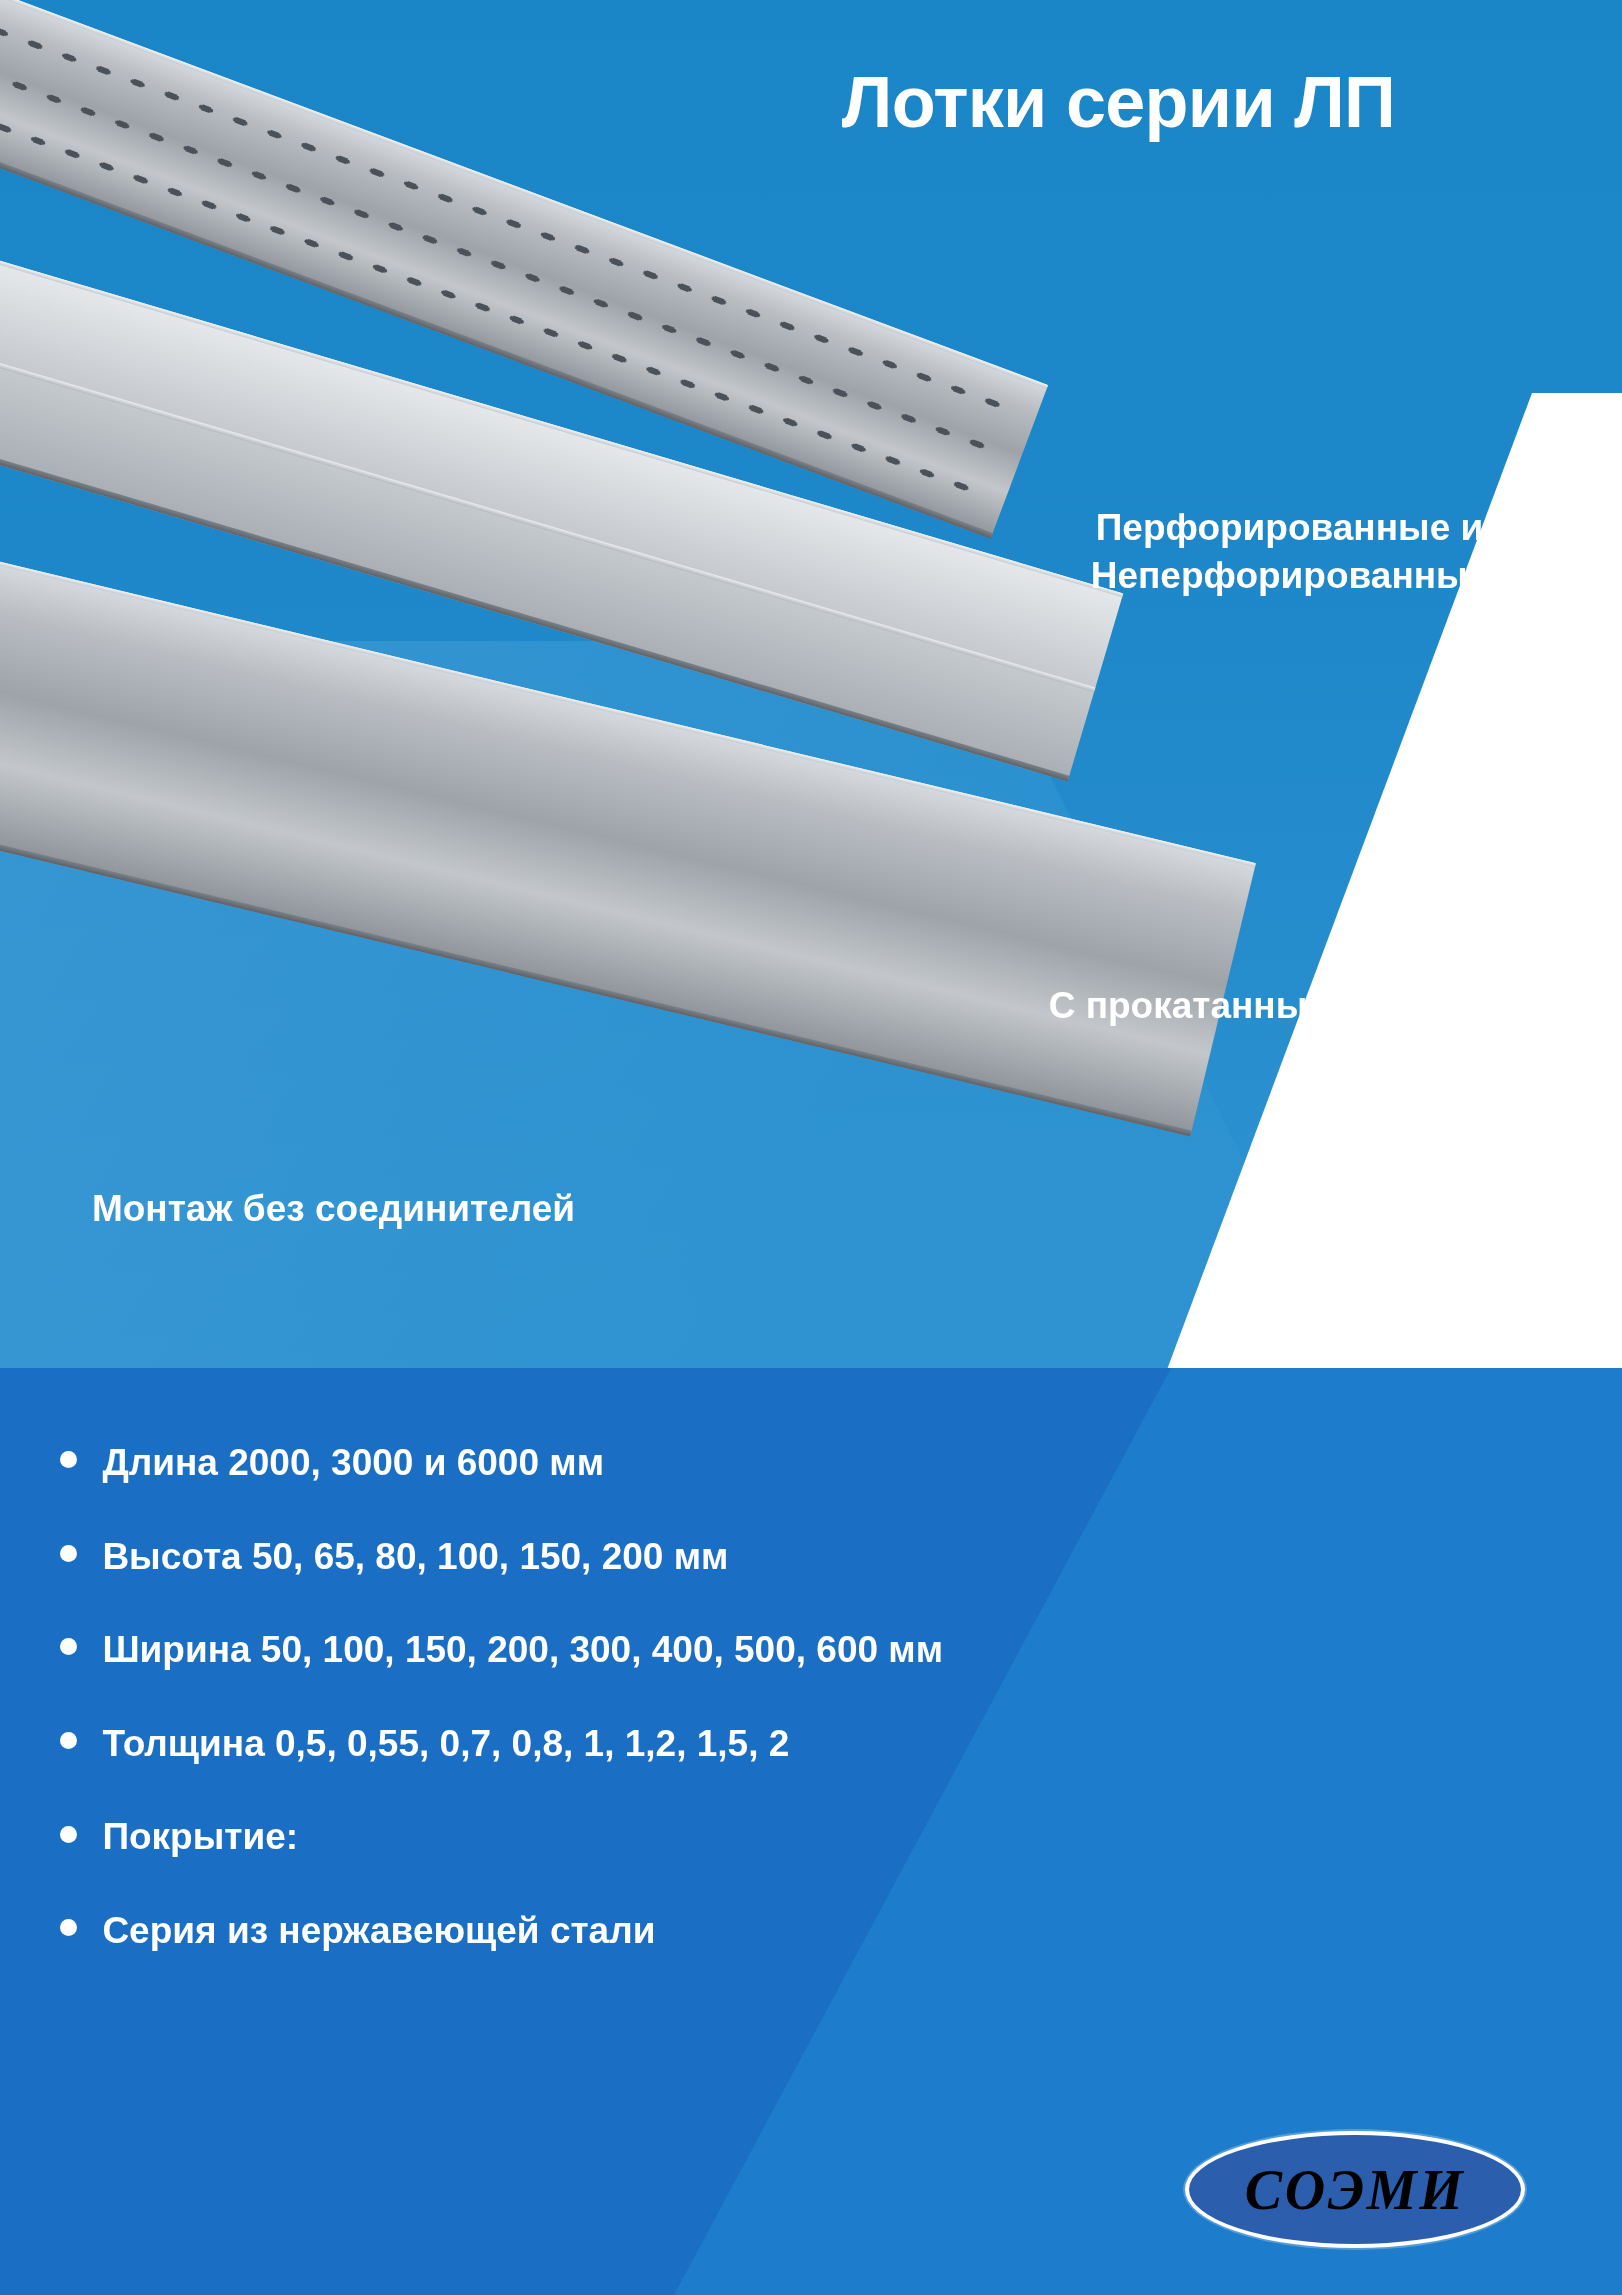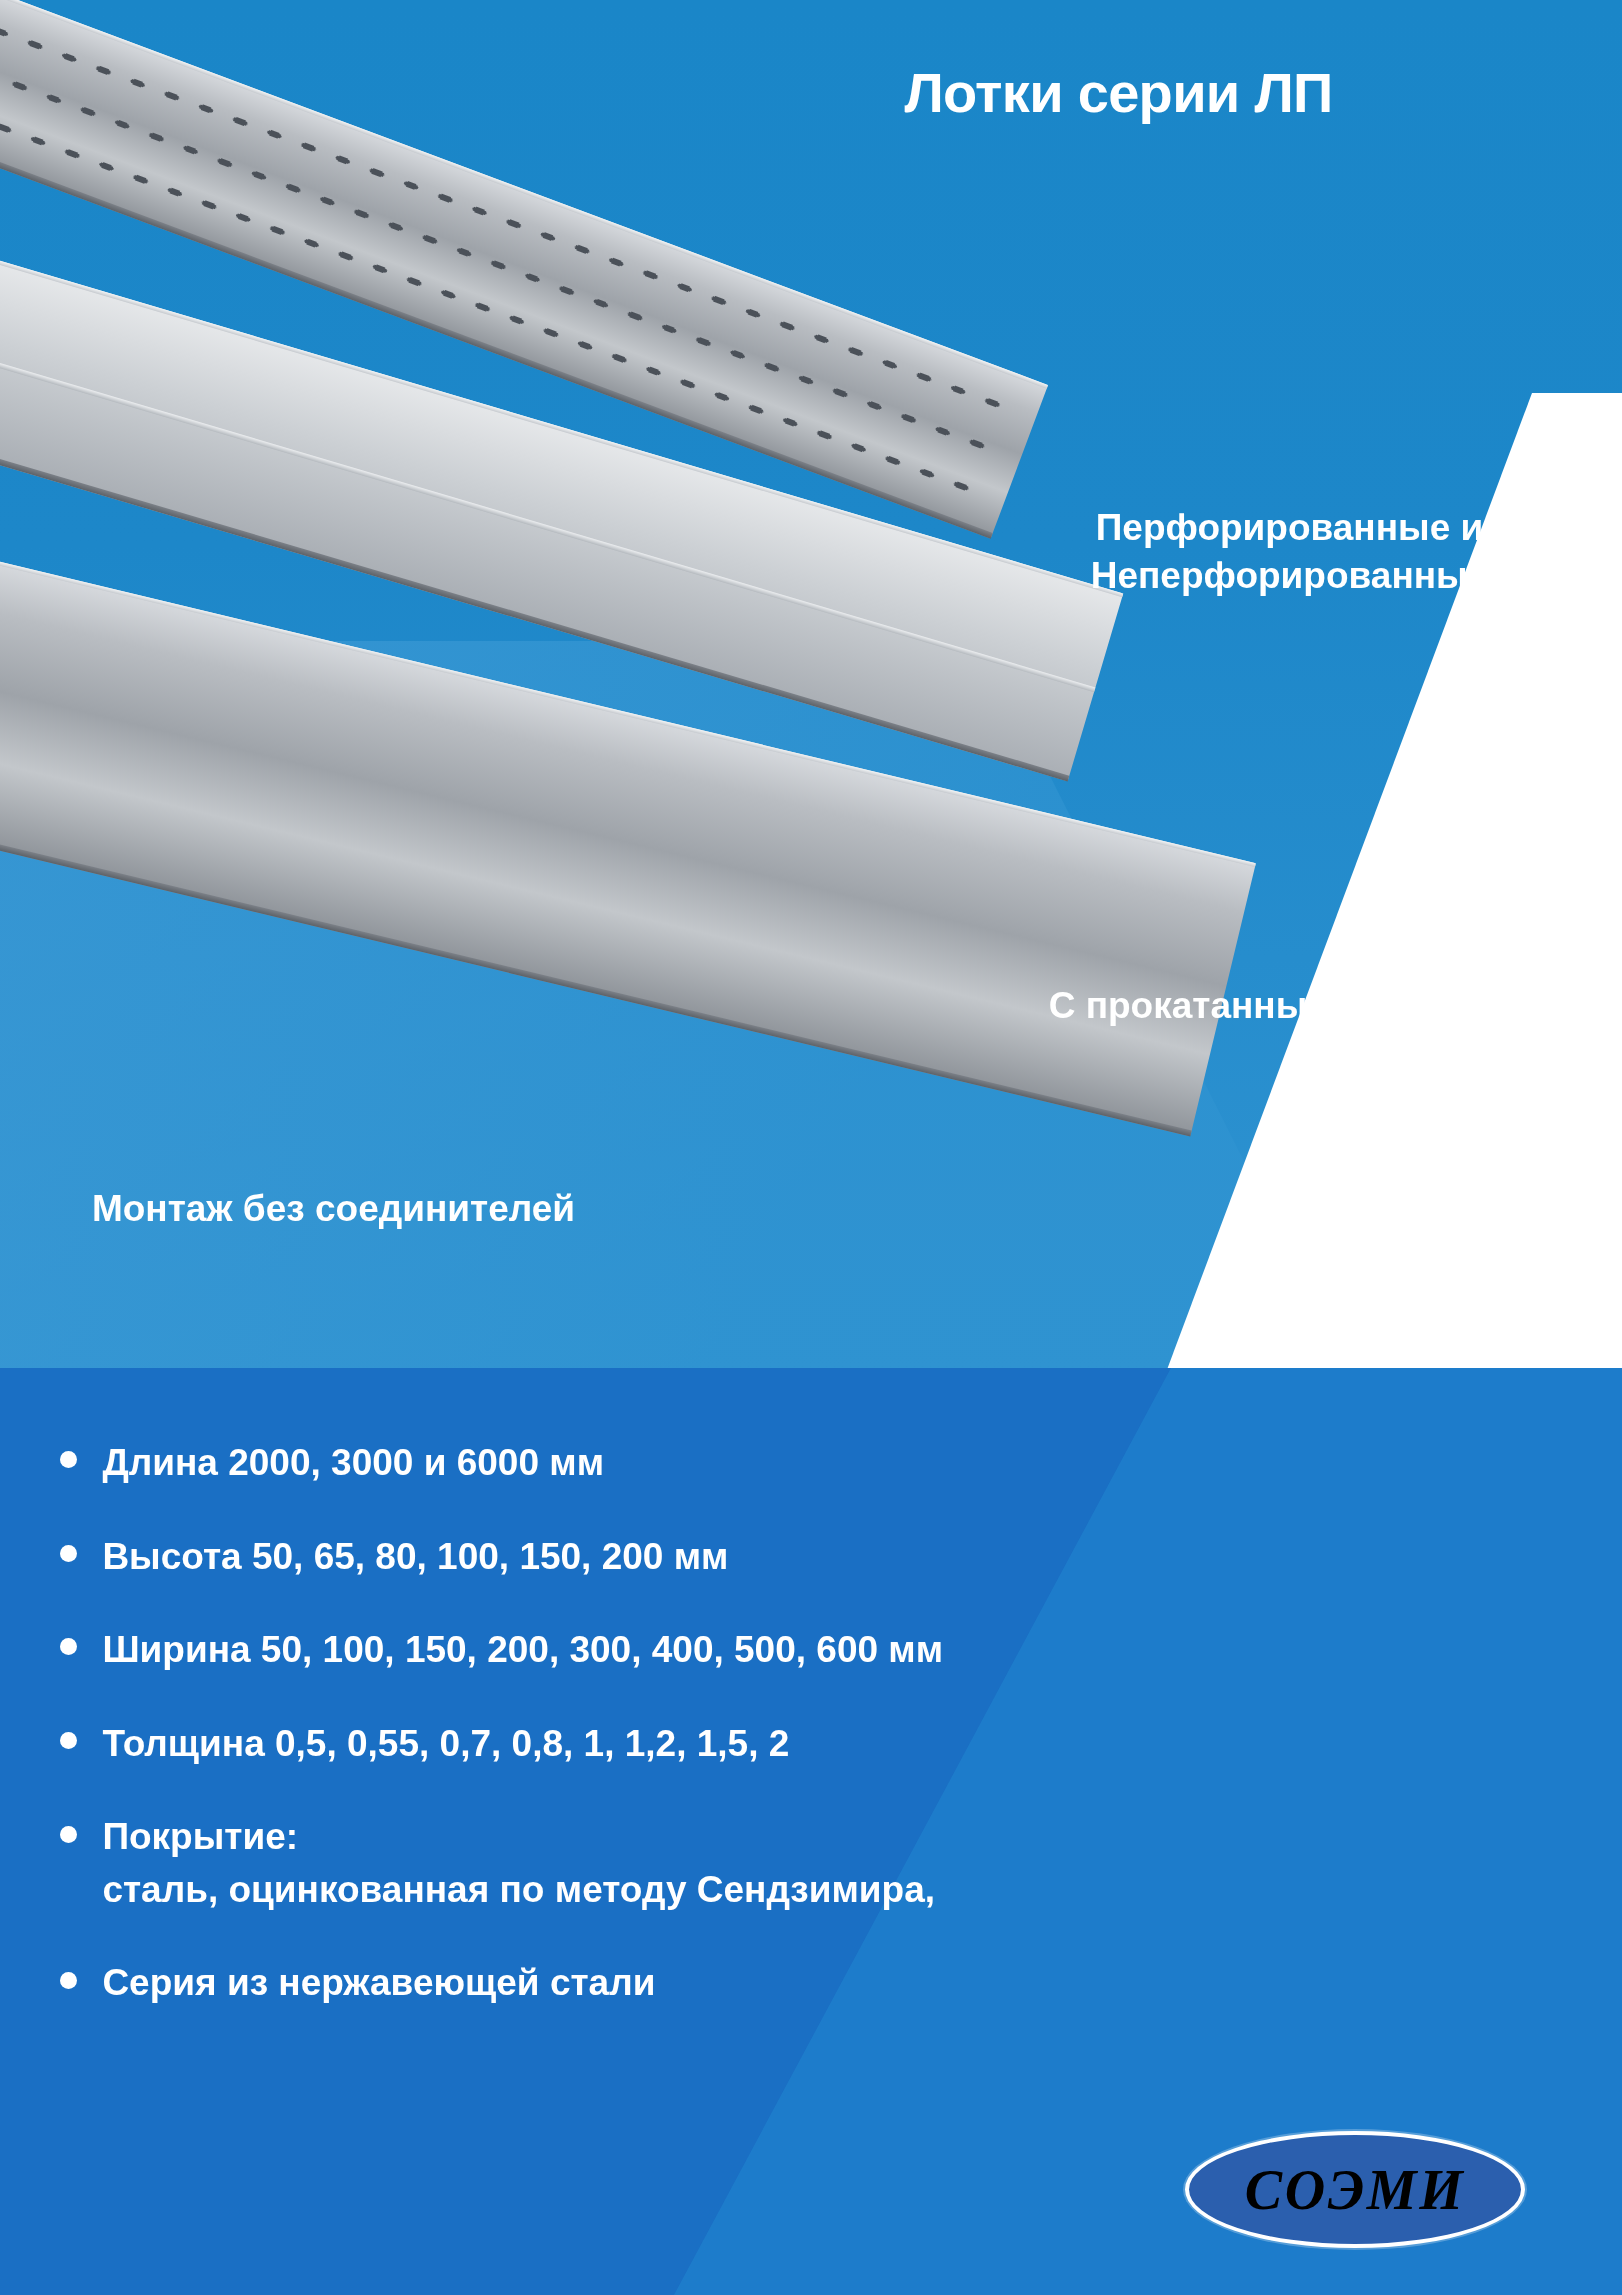--- a/index.html
+++ b/index.html
@@ -131,21 +131,21 @@
   }
 
   
   .title {
     position: absolute;
     right: 79px;
     top: 62px;
     width: 851px;
     text-align: center;
     color: #ffffff;
-    font-size: 56px;
+    font-size: 72px;
     line-height: 1.12;
     font-weight: bold;
     letter-spacing: -0.7px;
   }
   .callout {
     position: absolute;
     color: #ffffff;
     font-weight: bold;
     text-align: center;
     line-height: 1.3;
@@ -314,21 +314,20 @@
 
       <div class="spec-item">
         <span class="bullet"></span>
         <span class="spec-text">Толщина 0,5, 0,55, 0,7, 0,8, 1, 1,2, 1,5, 2</span>
       </div>
 
       <div class="spec-item">
         <span class="bullet"></span>
         <span class="spec-text">
           <span class="spec-sub">Покрытие:</span>
-          <span class="spec-sub">сталь, оцинкованная по методу Сендзимира,</span>
         </span>
       </div>
 
       <div class="spec-item">
         <span class="bullet"></span>
         <span class="spec-text">Серия из нержавеющей стали</span>
       </div>
 
     </div>
 

